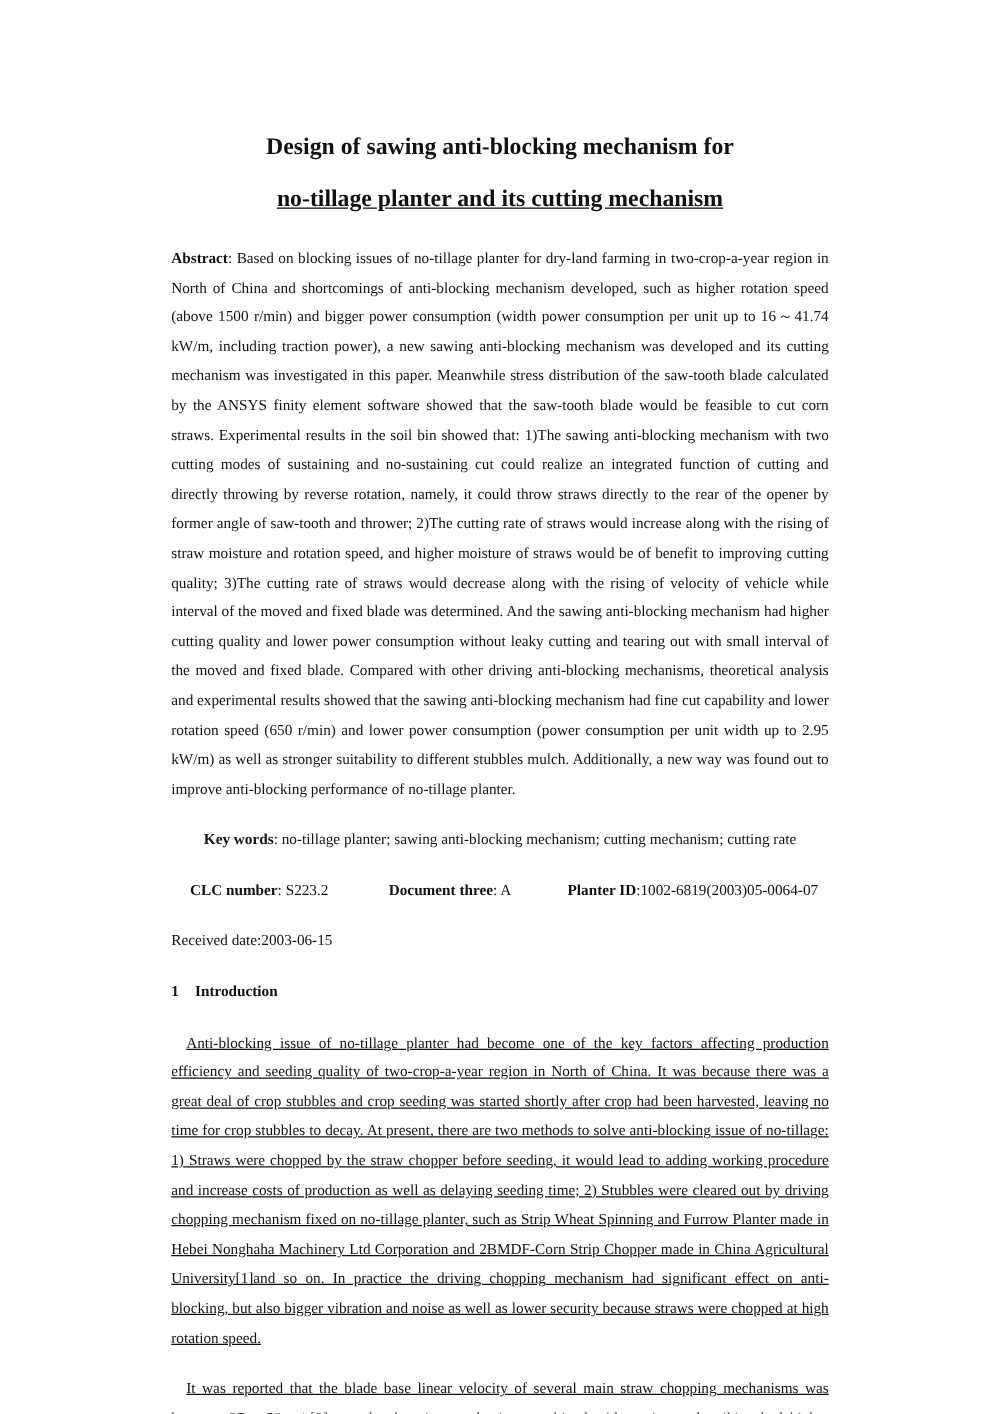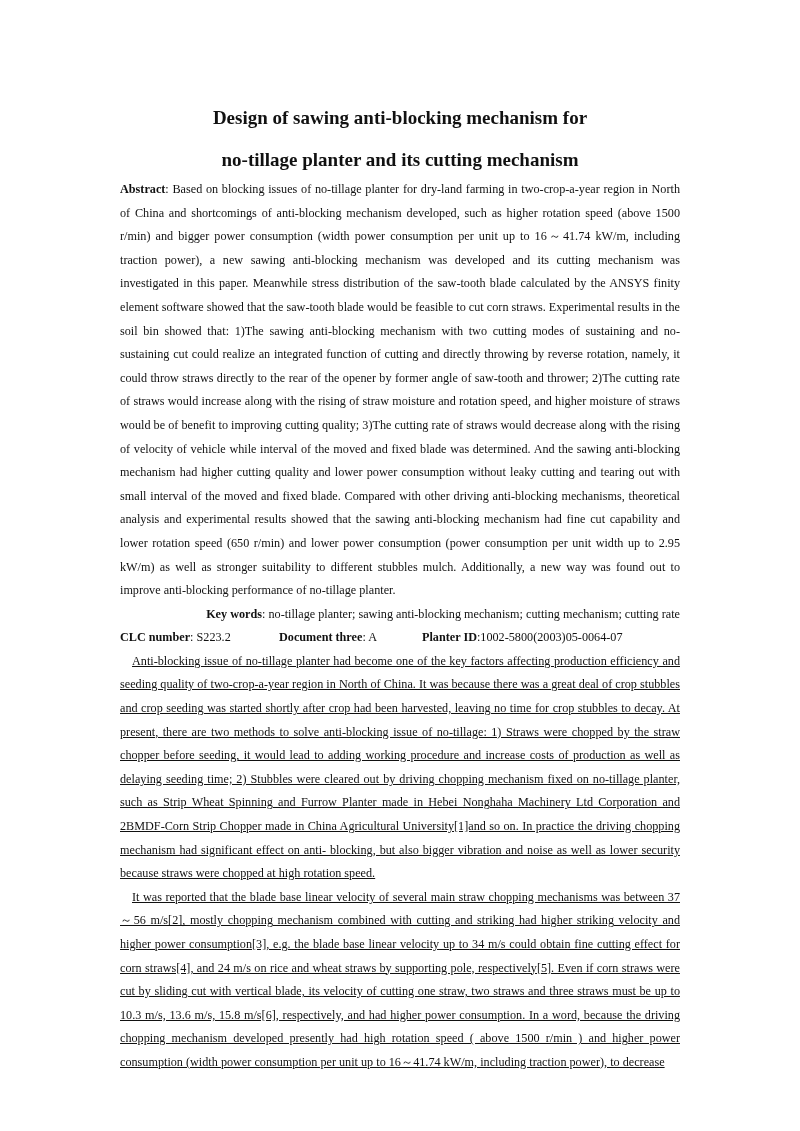--- a/index.html
+++ b/index.html
@@ -1,43 +1,45 @@
 <!DOCTYPE html>
 <html><head>
 <meta charset="utf-8">
 <style>
   html, body { margin: 0; padding: 0; background: #ffffff; }
   body { width: 800px; height: 1131px; position: relative; overflow: hidden; color: #111; font-family: "Liberation Serif", "DejaVu Serif", serif; }
   .page { position: absolute; left: 0; top: 0; width: 800px; height: 1131px; }
   .title { position: absolute; left: 0; width: 800px; text-align: center; font-weight: bold; font-size: 19px; line-height: 22px; }
   .title1 { top: 107px; }
-  .title2 { top: 149px; }
+  .title2 { top: 149px; text-decoration: underline; }
   .body { position: absolute; left: 120px; width: 560px; font-size: 12.2px; line-height: 23.6px; text-align: justify; }
   .abstract { top: 178px; }
-  .p { margin: 0; }
+  .p { margin: 17px; }
   .indent { text-indent: 12px; text-decoration: underline; }
   .b { font-weight: bold; }
   .row { display: flex; white-space: nowrap; }
-  .c1 { width: 159px; }
+  .c1 { width: 159px; margin-left: 32px; }
   .c2 { width: 143px; }
   .secnum { display: inline-block; width: 19px; }
 </style>
 </head>
 <body>
 
 <div class="page">
 
   <div class="title title1">Design of sawing anti-blocking mechanism for</div>
   <div class="title title2">no-tillage planter and its cutting mechanism</div>
 
   <div class="body abstract">
     <p class="p"><span class="b">Abstract</span><span>: </span><span>Based on blocking issues of no-tillage planter for dry-land farming in two-crop-a-year region in North of China and shortcomings of anti-blocking mechanism developed, such as higher rotation speed (above 1500 r/min) and bigger power consumption (width power consumption per unit up to 16～41.74 kW/m, including traction power), a new sawing anti-blocking mechanism was developed and its cutting mechanism was investigated in this paper. Meanwhile stress distribution of the saw-tooth blade calculated by the ANSYS finity element software showed that the saw-tooth blade would be feasible to cut corn straws. Experimental results in the soil bin showed that: 1)The sawing anti-blocking mechanism with two cutting modes of sustaining and no-sustaining cut could realize an integrated function of cutting and directly throwing by reverse rotation, namely, it could throw straws directly to the rear of the opener by former angle of saw-tooth and thrower; 2)The cutting rate of straws would increase along with the rising of straw moisture and rotation speed, and higher moisture of straws would be of benefit to improving cutting quality; 3)The cutting rate of straws would decrease along with the rising of velocity of vehicle while interval of the moved and fixed blade was determined. And the sawing anti-blocking mechanism had higher cutting quality and lower power consumption without leaky cutting and tearing out with small interval of the moved and fixed blade. Compared with other driving anti-blocking mechanisms, theoretical analysis and experimental results showed that the sawing anti-blocking mechanism had fine cut capability and lower rotation speed (650 r/min) and lower power consumption (power consumption per unit width up to 2.95 kW/m) as well as stronger suitability to different stubbles mulch. Additionally, a new way was found out to improve anti-blocking performance of no-tillage planter.</span></p>
-    <p class="p" style="text-align:right"><span class="b">Key words</span><span>: </span><span>no-tillage planter; sawing anti-blocking mechanism; cutting mechanism; cutting rate</span></p>
+    <p class="p" style="text-align:center"><span class="b">Key words</span><span>: </span><span>no-tillage planter; sawing anti-blocking mechanism; cutting mechanism; cutting rate</span></p>
     <div class="row">
       <span class="c1"><span class="b">CLC number</span><span>: S223.2</span></span>
       <span class="c2"><span class="b">Document three</span><span>: A</span></span>
-      <span><span class="b">Planter ID</span><span>:1002-5800(2003)05-0064-07</span></span>
+      <span><span class="b">Planter ID</span><span>:1002-6819(2003)05-0064-07</span></span>
     </div>
+    <p class="p">Received date:2003-06-15</p>
+    <p class="p b"><span class="secnum">1</span><span>Introduction</span></p>
     <p class="p indent">Anti-blocking issue of no-tillage planter had become one of the key factors affecting production efficiency and seeding quality of two-crop-a-year region in North of China. It was because there was a great deal of crop stubbles and crop seeding was started shortly after crop had been harvested, leaving no time for crop stubbles to decay. At present, there are two methods to solve anti-blocking issue of no-tillage: 1) Straws were chopped by the straw chopper before seeding, it would lead to adding working procedure and increase costs of production as well as delaying seeding time; 2) Stubbles were cleared out by driving chopping mechanism fixed on no-tillage planter, such as Strip Wheat Spinning and Furrow Planter made in Hebei Nonghaha Machinery Ltd Corporation and 2BMDF-Corn Strip Chopper made in China Agricultural University[1]and so on. In practice the driving chopping mechanism had significant effect on anti- blocking, but also bigger vibration and noise as well as lower security because straws were chopped at high rotation speed.</p>
     <p class="p indent">It was reported that the blade base linear velocity of several main straw chopping mechanisms was between 37～56 m/s[2], mostly chopping mechanism combined with cutting and striking had higher striking velocity and higher power consumption[3], e.g. the blade base linear velocity up to 34 m/s could obtain fine cutting effect for corn straws[4], and 24 m/s on rice and wheat straws by supporting pole, respectively[5]. Even if corn straws were cut by sliding cut with vertical blade, its velocity of cutting one straw, two straws and three straws must be up to 10.3 m/s, 13.6 m/s, 15.8 m/s[6], respectively, and had higher power consumption. In a word, because the driving chopping mechanism developed presently had high rotation speed ( above 1500 r/min ) and higher power consumption (width power consumption per unit up to 16～41.74 kW/m, including traction power), to decrease</p>
   </div>
 
 </div>
 
 </body></html>

